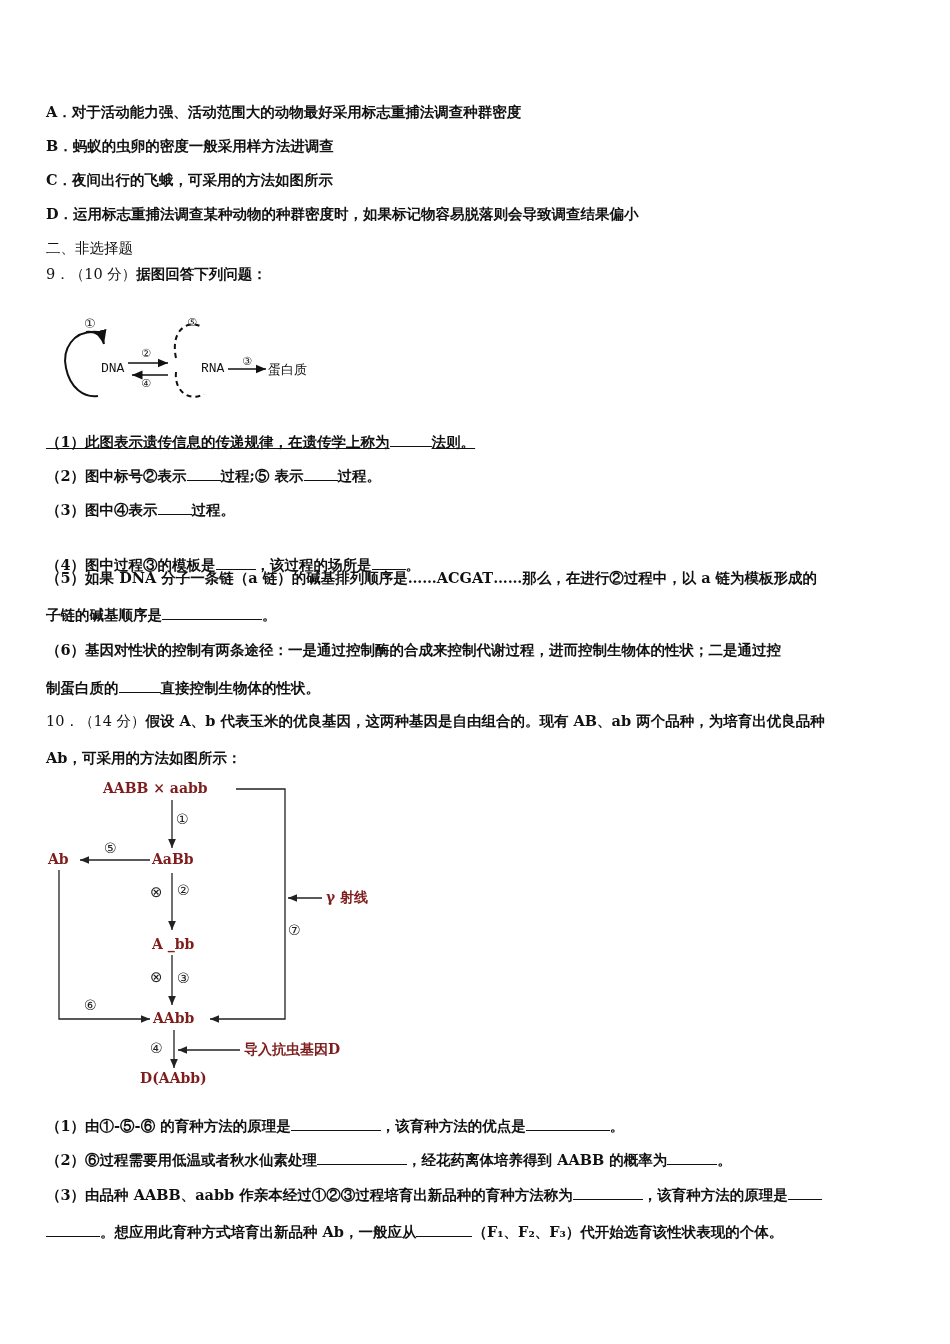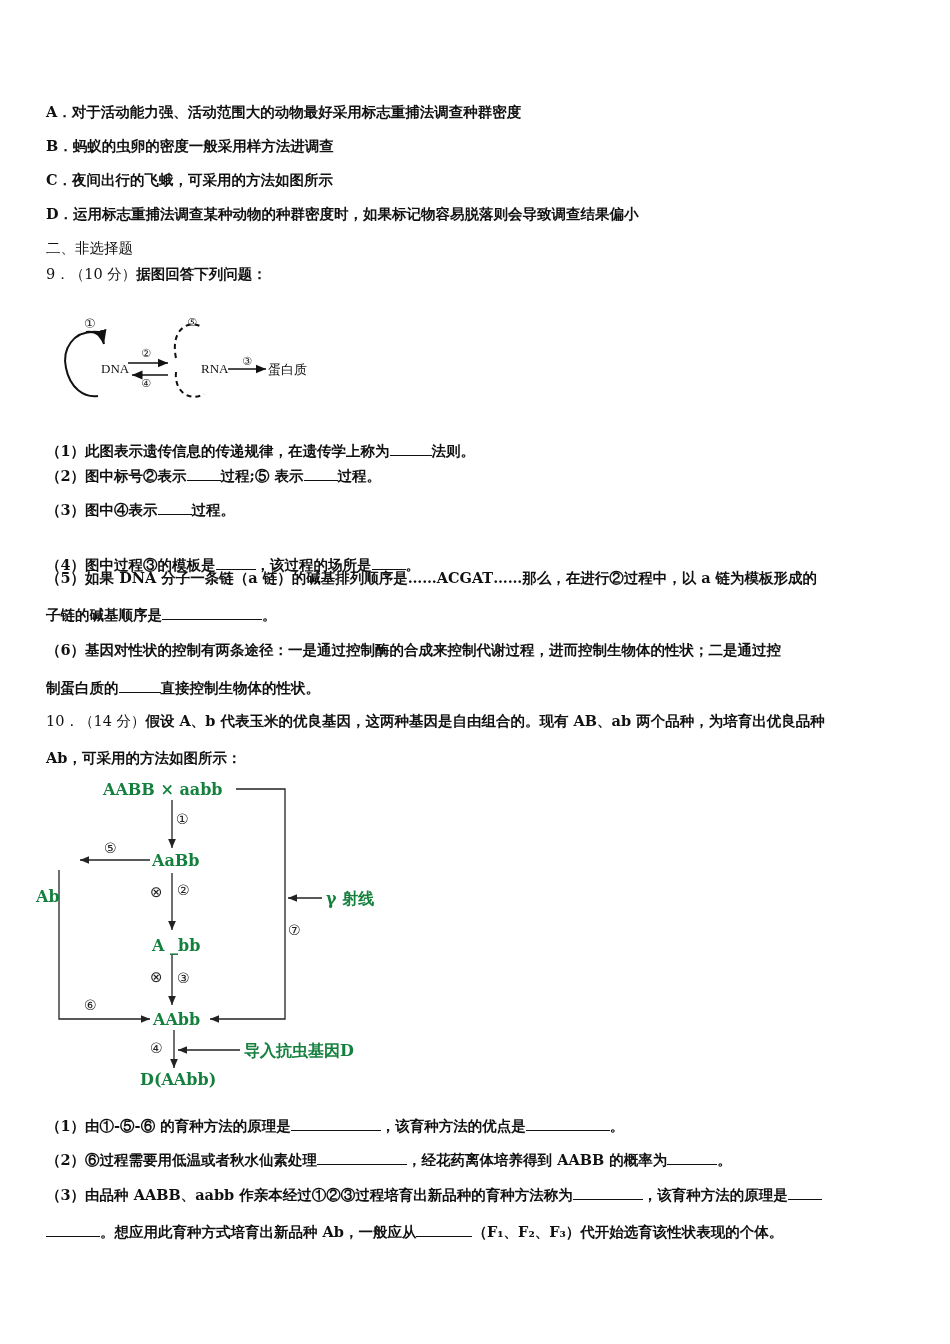--- a/index.html
+++ b/index.html
@@ -1,22 +1,22 @@
 <!DOCTYPE html>
 <html><head>
 <meta charset="utf-8">
 <style>
   html, body { margin:0; padding:0; background:#ffffff; }
   body { width:950px; height:1344px; position:relative; overflow:hidden;
          font-family:"DejaVu Serif","Liberation Serif",serif; color:#111; }
   .line { position:absolute; left:46px; font-size:14.5px; white-space:nowrap; line-height:18px; }
   .b { font-weight:bold; }
   .blank { display:inline-block; border-bottom:1px solid #111; height:14px; vertical-align:baseline; }
-  .diag-text { position:absolute; font-family:Liberation Serif, serif; font-size:13px; white-space:nowrap; }
-  .diag2-text { position:absolute; font-family:"DejaVu Serif",serif; font-size:16px; font-weight:bold; white-space:nowrap; color:#15803d; }
+  .diag-text { position:absolute; font-family:Liberation Mono, monospace; font-size:13px; white-space:nowrap; }
+  .diag2-text { position:absolute; font-family:"DejaVu Serif",serif; font-size:14px; font-weight:bold; white-space:nowrap; color:#7f1d1d; }
   .num { position:absolute; font-size:13px; font-family:"DejaVu Sans",sans-serif; color:#222; }
   svg { position:absolute; left:0; top:0; }
 </style>
 </head>
 <body>
 
 <div class="line" style="top:103px;">
   <span class="b">A．</span><span class="b">对于活动能力强、活动范围大的动物最好采用标志重捕法调查种群密度</span>
 </div>
 <div class="line" style="top:137px;">
@@ -57,21 +57,21 @@
   <span class="num" style="left:84px;top:316px;">①</span>
   <span class="diag-text" style="left:101px;top:361px;">DNA</span>
   <span class="num" style="left:141px;top:347px;font-size:11px;">②</span>
   <span class="num" style="left:141px;top:377px;font-size:11px;">④</span>
   <span class="num" style="left:187px;top:316px;font-size:11px;">⑤</span>
   <span class="diag-text" style="left:201px;top:361px;">RNA</span>
   <span class="num" style="left:242px;top:355px;font-size:11px;">③</span>
   <span class="diag-text" style="left:268px;top:361px;">蛋白质</span>
 </div>
 
-<div class="line b" style="top:441px;">
+<div class="line b" style="top:432px;text-decoration:underline;">
   <span>（1）此图表示遗传信息的传递规律，在遗传学上称为</span><span class="blank" style="width:42px;"></span><span>法则。</span>
 </div>
 <div class="line b" style="top:466px;">
   <span>（2）图中标号②表示</span><span class="blank" style="width:34px;"></span><span>过程;⑤ 表示</span><span class="blank" style="width:34px;"></span><span>过程。</span>
 </div>
 <div class="line b" style="top:500px;">
   <span>（3）图中④表示</span><span class="blank" style="width:34px;"></span><span>过程。</span>
 </div>
 <div class="line b" style="top:555px;">
   <span>（4）图中过程③的模板是</span><span class="blank" style="width:40px;"></span><span>，该过程的场所是</span><span class="blank" style="width:34px;"></span><span>。</span>
@@ -115,21 +115,21 @@
     <polyline points="236,789 285,789 285,1019 210,1019" fill="none" stroke="#222" stroke-width="1.3" marker-end="url(#ah2)"></polyline>
 
     <line x1="322" y1="898" x2="288" y2="898" stroke="#222" stroke-width="1.3" marker-end="url(#ah2)"></line>
 
     <line x1="174" y1="1030" x2="174" y2="1068" stroke="#222" stroke-width="1.3" marker-end="url(#ah2)"></line>
 
     <line x1="240" y1="1050" x2="178" y2="1050" stroke="#222" stroke-width="1.3" marker-end="url(#ah2)"></line>
   </svg>
   <span class="diag2-text" style="left:103px;top:780px;">AABB  ×  aabb</span>
   <span class="num" style="left:176px;top:811px;font-size:14px;">①</span>
-  <span class="diag2-text" style="left:36px;top:851px;margin-top:36px;">Ab</span>
+  <span class="diag2-text" style="left:48px;top:851px;">Ab</span>
   <span class="num" style="left:104px;top:840px;font-size:14px;">⑤</span>
   <span class="diag2-text" style="left:152px;top:851px;">AaBb</span>
   <span class="num" style="left:150px;top:883px;font-size:15px;">⊗</span>
   <span class="num" style="left:177px;top:882px;font-size:14px;">②</span>
   <span class="diag2-text" style="left:326px;top:889px;">γ 射线</span>
   <span class="num" style="left:288px;top:922px;font-size:14px;">⑦</span>
   <span class="diag2-text" style="left:152px;top:936px;">A _bb</span>
   <span class="num" style="left:150px;top:968px;font-size:15px;">⊗</span>
   <span class="num" style="left:177px;top:970px;font-size:14px;">③</span>
   <span class="num" style="left:84px;top:997px;font-size:14px;">⑥</span>

